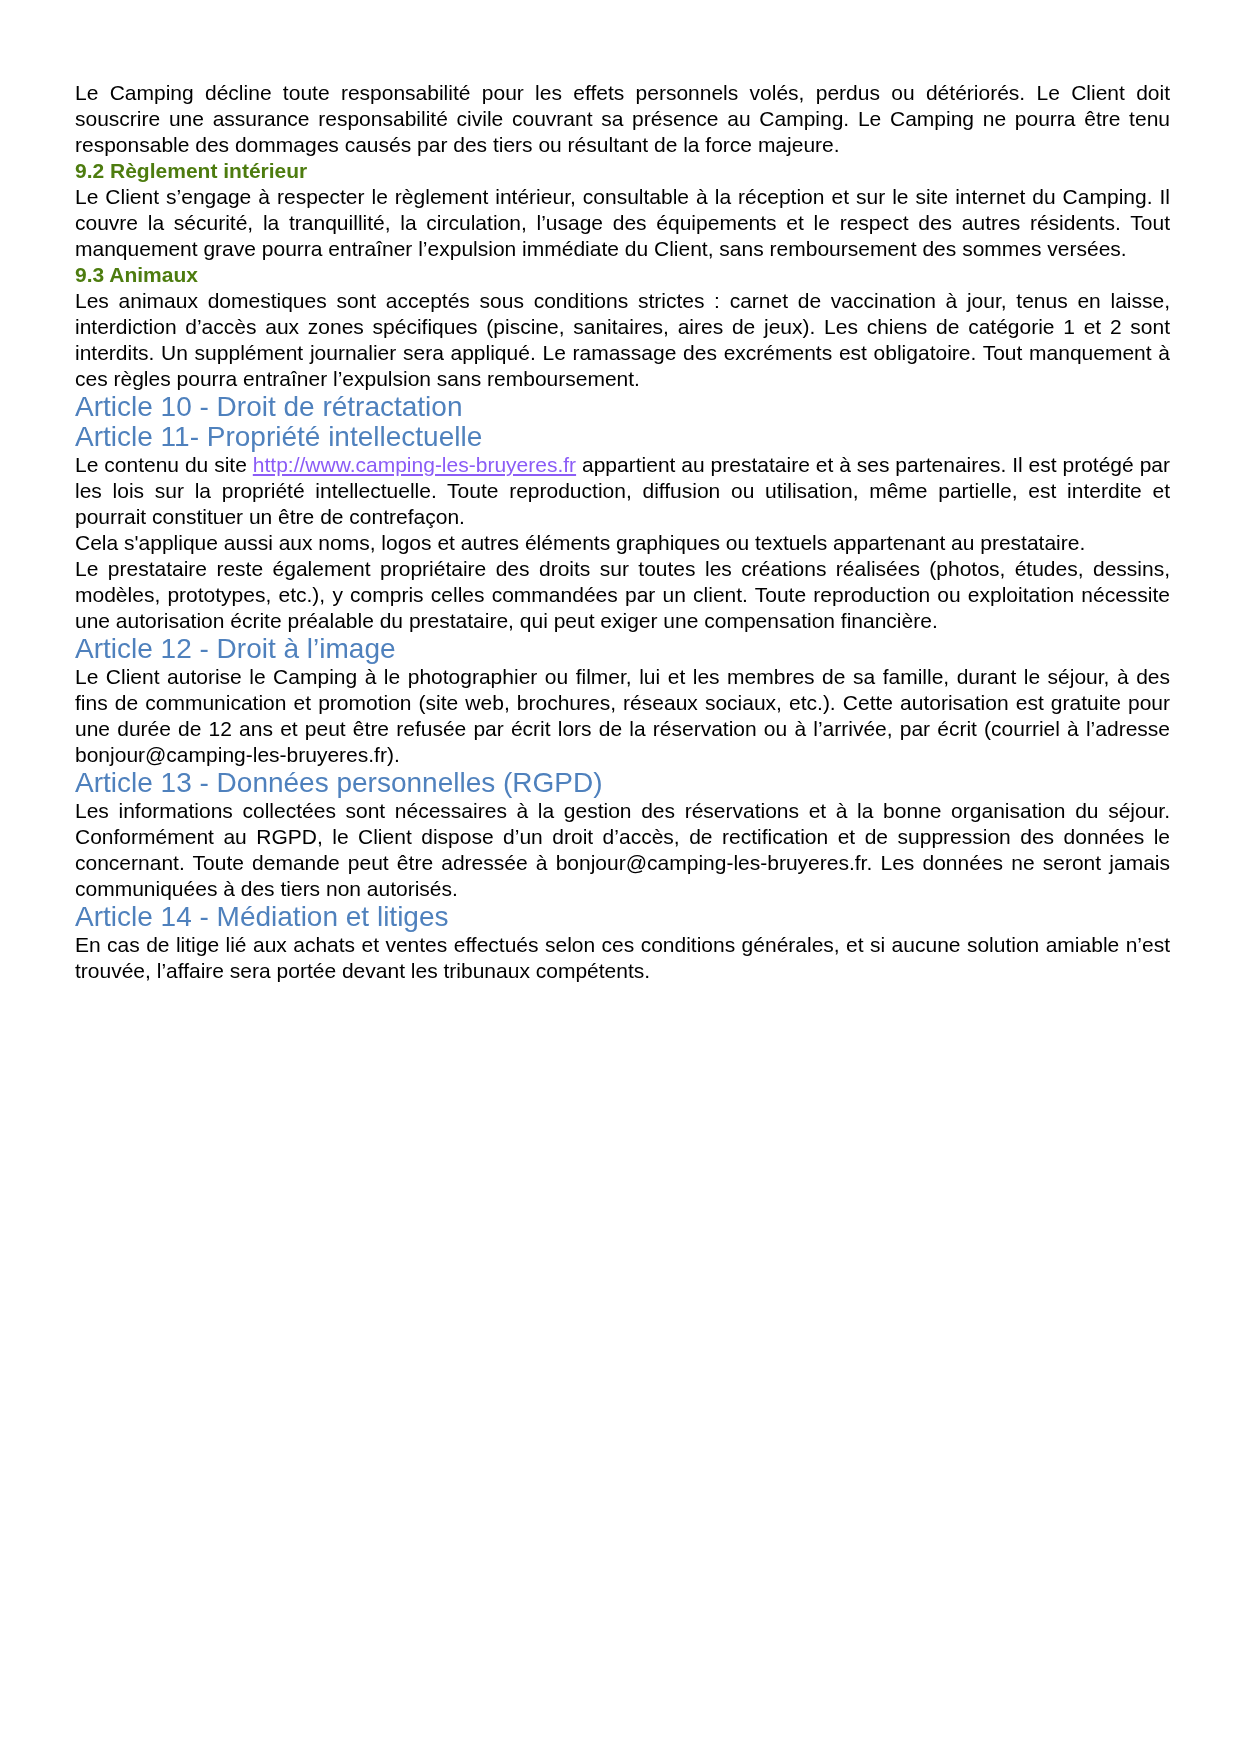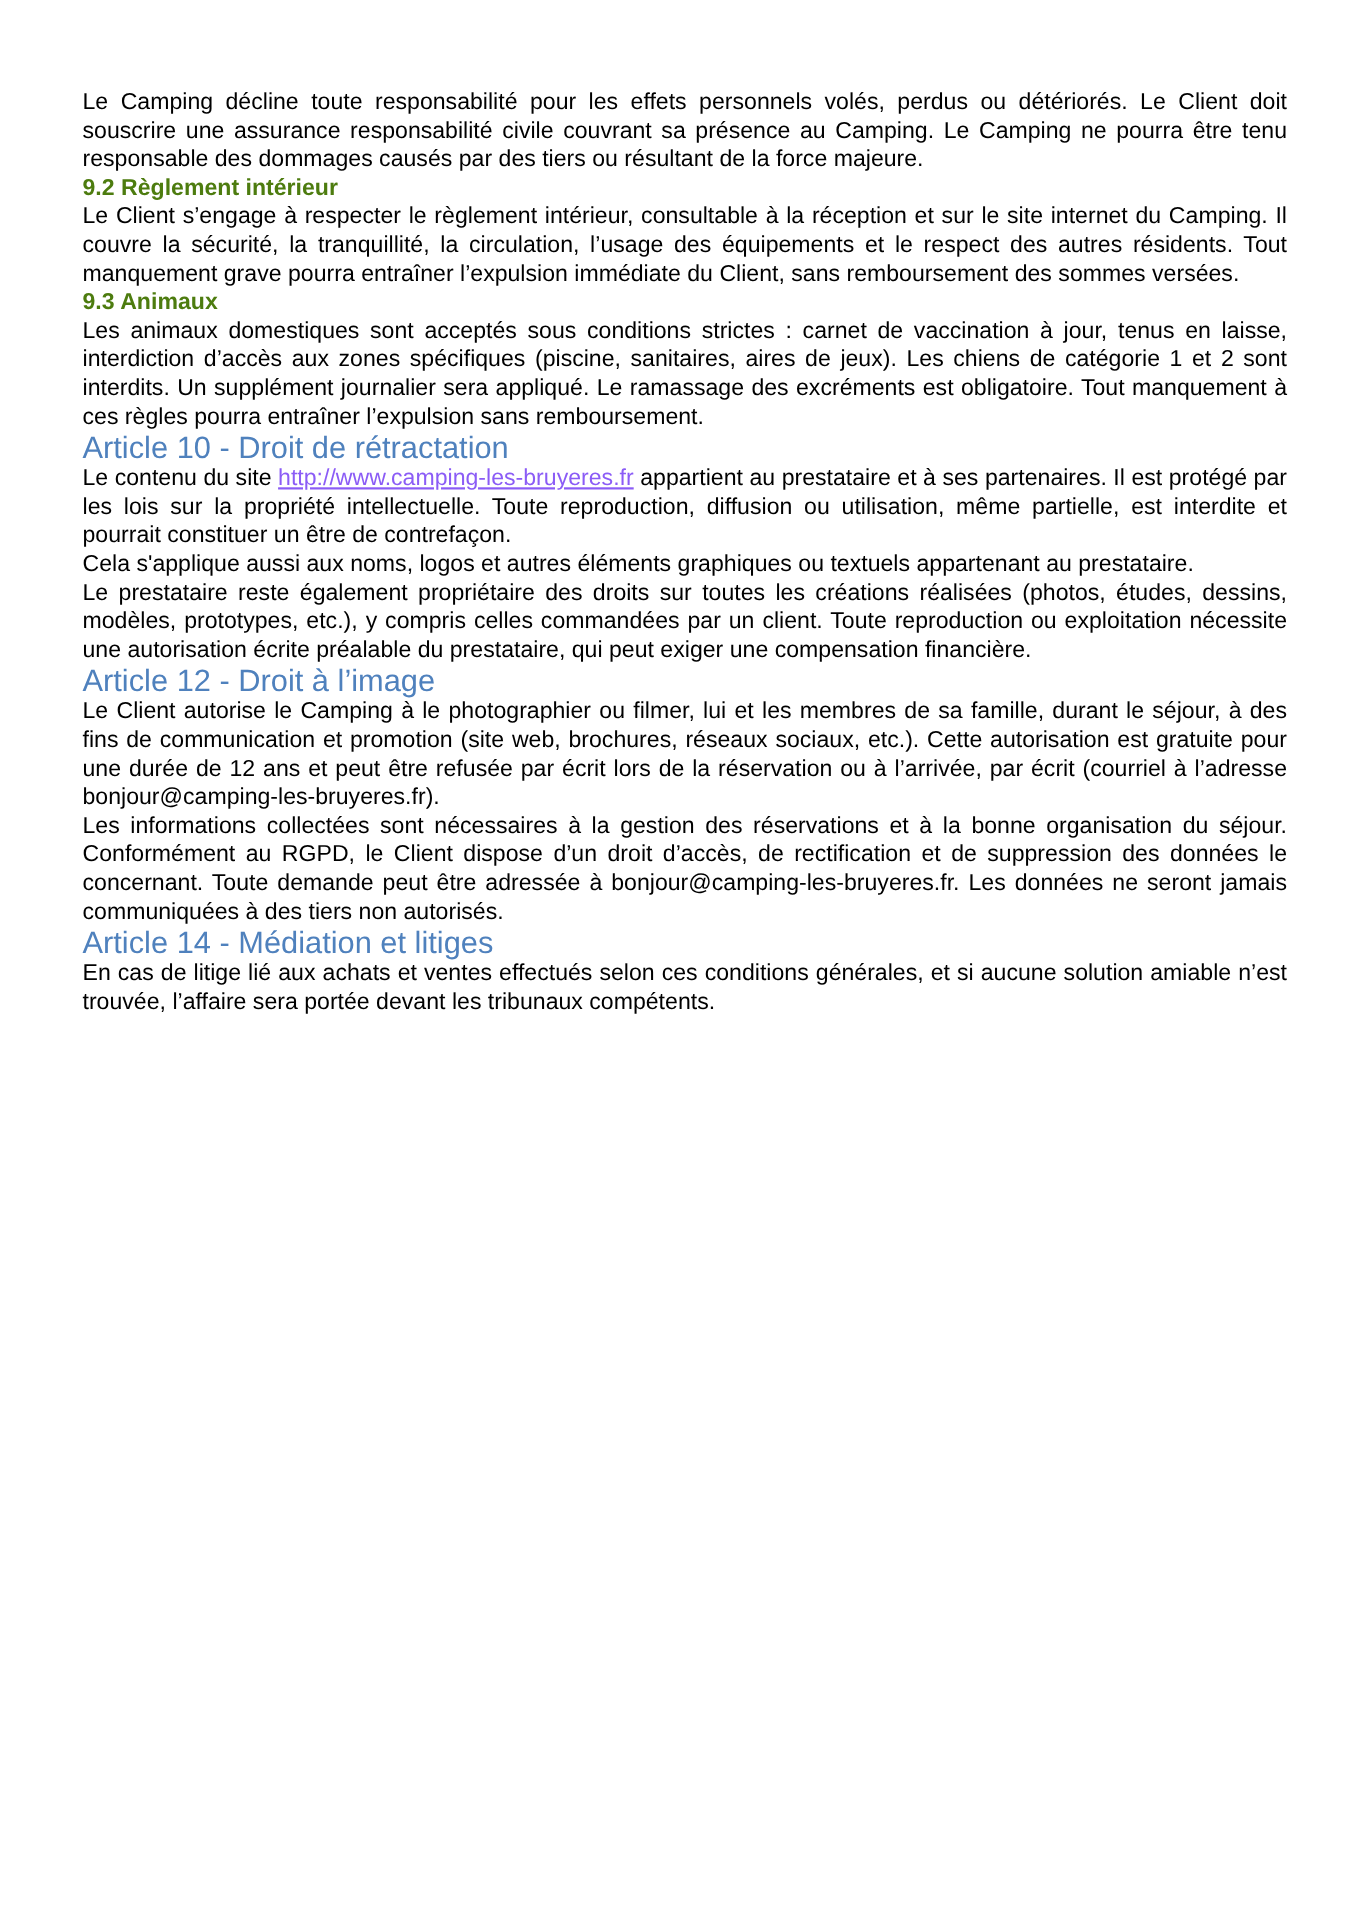--- a/index.html
+++ b/index.html
@@ -95,25 +95,27 @@
 <body>
 
 <div class="page">
   <div class="content" id="content">
       <p class="para" data-block="p1"><span>Le Camping décline toute responsabilité pour les effets personnels volés, perdus ou détériorés. Le Client doit souscrire une assurance responsabilité civile couvrant sa présence au Camping. Le Camping ne pourra être tenu responsable des dommages causés par des tiers ou résultant de la force majeure.</span></p>
       <p class="h-bold" data-block="h92"><span>9.2 Règlement intérieur</span></p>
       <p class="para" data-block="p2"><span>Le Client s’engage à respecter le règlement intérieur, consultable à la réception et sur le site internet du Camping. Il couvre la sécurité, la tranquillité, la circulation, l’usage des équipements et le respect des autres résidents. Tout manquement grave pourra entraîner l’expulsion immédiate du Client, sans remboursement des sommes versées.</span></p>
       <p class="h-bold" data-block="h93"><span>9.3 Animaux</span></p>
       <p class="para" data-block="p3"><span>Les animaux domestiques sont acceptés sous conditions strictes : carnet de vaccination à jour, tenus en laisse, interdiction d’accès aux zones spécifiques (piscine, sanitaires, aires de jeux). Les chiens de catégorie 1 et 2 sont interdits. Un supplément journalier sera appliqué. Le ramassage des excréments est obligatoire. Tout manquement à ces règles pourra entraîner l’expulsion sans remboursement.</span></p>
       <p class="h-article" data-block="a10"><span>Article 10 - Droit de rétractation</span></p>
+      <p class="h-article" data-block="a11"><span>Article 11- Propriété intellectuelle</span></p>
       <p class="para" data-block="p5"><span>Le contenu du site </span><a class="link">http://www.camping-les-bruyeres.fr</a><span> appartient au prestataire et à ses partenaires. Il est protégé par les lois sur la propriété intellectuelle. Toute reproduction, diffusion ou utilisation, même partielle, est interdite et pourrait constituer un être de contrefaçon.</span></p>
       <p class="para" data-block="p7"><span>Cela s'applique aussi aux noms, logos et autres éléments graphiques ou textuels appartenant au prestataire.</span></p>
       <p class="para" data-block="p6"><span>Le prestataire reste également propriétaire des droits sur toutes les créations réalisées (photos, études, dessins, modèles, prototypes, etc.), y compris celles commandées par un client. Toute reproduction ou exploitation nécessite une autorisation écrite préalable du prestataire, qui peut exiger une compensation financière.</span></p>
       <p class="h-article" data-block="a12"><span>Article 12 - Droit à l’image</span></p>
       <p class="para" data-block="p8"><span>Le Client autorise le Camping à le photographier ou filmer, lui et les membres de sa famille, durant le séjour, à des fins de communication et promotion (site web, brochures, réseaux sociaux, etc.). Cette autorisation est gratuite pour une durée de 12 ans et peut être refusée par écrit lors de la réservation ou à l’arrivée, par écrit (courriel à l’adresse bonjour@camping-les-bruyeres.fr).</span></p>
+      <p class="h-article" data-block="a13"><span>Article 13 - Données personnelles (RGPD)</span></p>
       <p class="para" data-block="p9"><span>Les informations collectées sont nécessaires à la gestion des réservations et à la bonne organisation du séjour. Conformément au RGPD, le Client dispose d’un droit d’accès, de rectification et de suppression des données le concernant. Toute demande peut être adressée à bonjour@camping-les-bruyeres.fr. Les données ne seront jamais communiquées à des tiers non autorisés.</span></p>
       <p class="h-article" data-block="a14"><span>Article 14 - Médiation et litiges</span></p>
       <p class="para" data-block="p10"><span>En cas de litige lié aux achats et ventes effectués selon ces conditions générales, et si aucune solution amiable n’est trouvée, l’affaire sera portée devant les tribunaux compétents.</span></p>
     </div>
   <div class="footer">
     <div class="rule-thick"></div>
     <div class="rule-thin"></div>
     <div class="page-num">Page 5</div>
   </div>
 </div>

